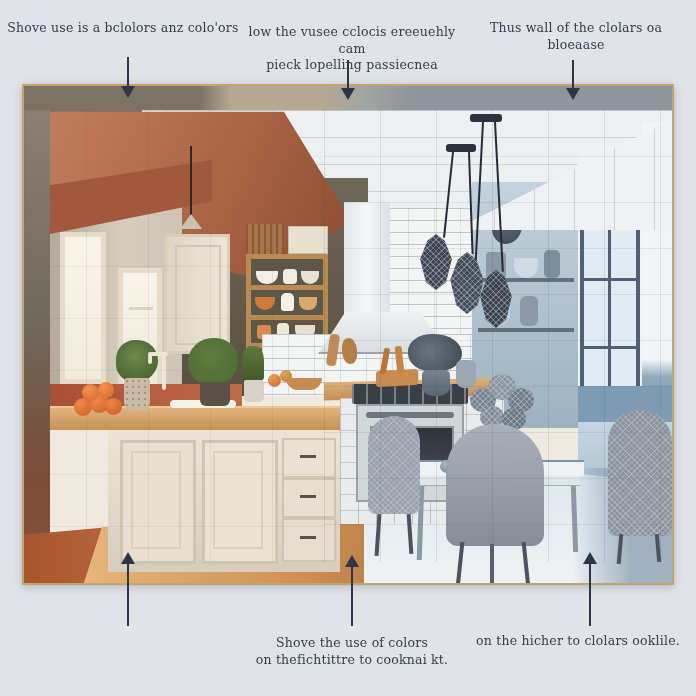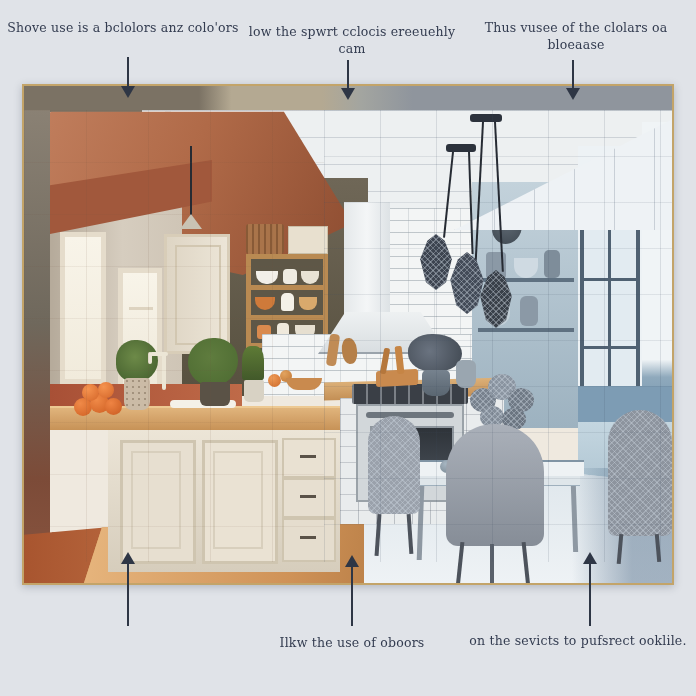--- a/index.html
+++ b/index.html
@@ -37,47 +37,49 @@
      repeating-linear-gradient(45deg, rgba(205,215,225,.35) 0 1px, transparent 1px 4px),
      repeating-linear-gradient(-45deg, rgba(205,215,225,.35) 0 1px, transparent 1px 4px);}
 </style>
 </head>
 <body>
 
 <div class="ann" style="left:7px;top:20px;width:232px;">
   <div>Shove use is a bclolors anz colo'ors</div>
 </div>
 <div class="ann" style="left:244px;top:24px;width:216px;">
-  <div>low the spwrt cclocis ereeuehly cam</div>
+  <div>low the vusee cclocis ereeuehly cam</div>
+  <div>pieck lopelling passiecnea</div>
 </div>
 <div class="ann" style="left:466px;top:20px;width:220px;">
-  <div>Thus vusee of the clolars oa bloeaase</div>
+  <div>Thus wall of the clolars oa bloeaase</div>
 </div>
 
 <div class="stem" style="left:127px;top:57px;height:30px;"></div>
 <div class="head-down" style="left:121px;top:86px;"></div>
 <div class="stem" style="left:347px;top:60px;height:28px;"></div>
 <div class="head-down" style="left:341px;top:88px;"></div>
 <div class="stem" style="left:572px;top:60px;height:28px;"></div>
 <div class="head-down" style="left:566px;top:88px;"></div>
 
 <div class="head-up" style="left:121px;top:552px;"></div>
 <div class="stem" style="left:127px;top:564px;height:62px;"></div>
 <div class="head-up" style="left:345px;top:555px;"></div>
 <div class="stem" style="left:351px;top:567px;height:59px;"></div>
 <div class="head-up" style="left:583px;top:552px;"></div>
 <div class="stem" style="left:589px;top:564px;height:62px;"></div>
 
 <div class="ann" style="left:10px;top:631px;width:236px;">
 </div>
 <div class="ann" style="left:244px;top:635px;width:216px;">
-  <div>Ilkw the use of oboors</div>
+  <div>Shove the use of colors</div>
+  <div>on thefichtittre to cooknai kt.</div>
 </div>
 <div class="ann" style="left:462px;top:633px;width:232px;">
-  <div>on the sevicts to pufsrect ooklile.</div>
+  <div>on the hicher to clolars ooklile.</div>
 </div>
 
 <div class="scene">
 
   <div style="left:0;top:0;width:648px;height:26px;background:linear-gradient(90deg,#7b7264 0%,#7b7264 27%,#b4a992 32%,#b4a992 46%,#a3a5a0 52%,#8f959d 60%,#8f959d 100%);"></div>
 
   <div style="left:118px;top:24px;width:530px;height:134px;background:#edf0f1;background-image:repeating-linear-gradient(180deg, rgba(130,140,155,.30) 0 1px, transparent 1px 27px);"></div>
 
   <div style="left:138px;top:92px;width:206px;height:218px;background:linear-gradient(180deg,#6f6757,#57503f);"></div>
 

